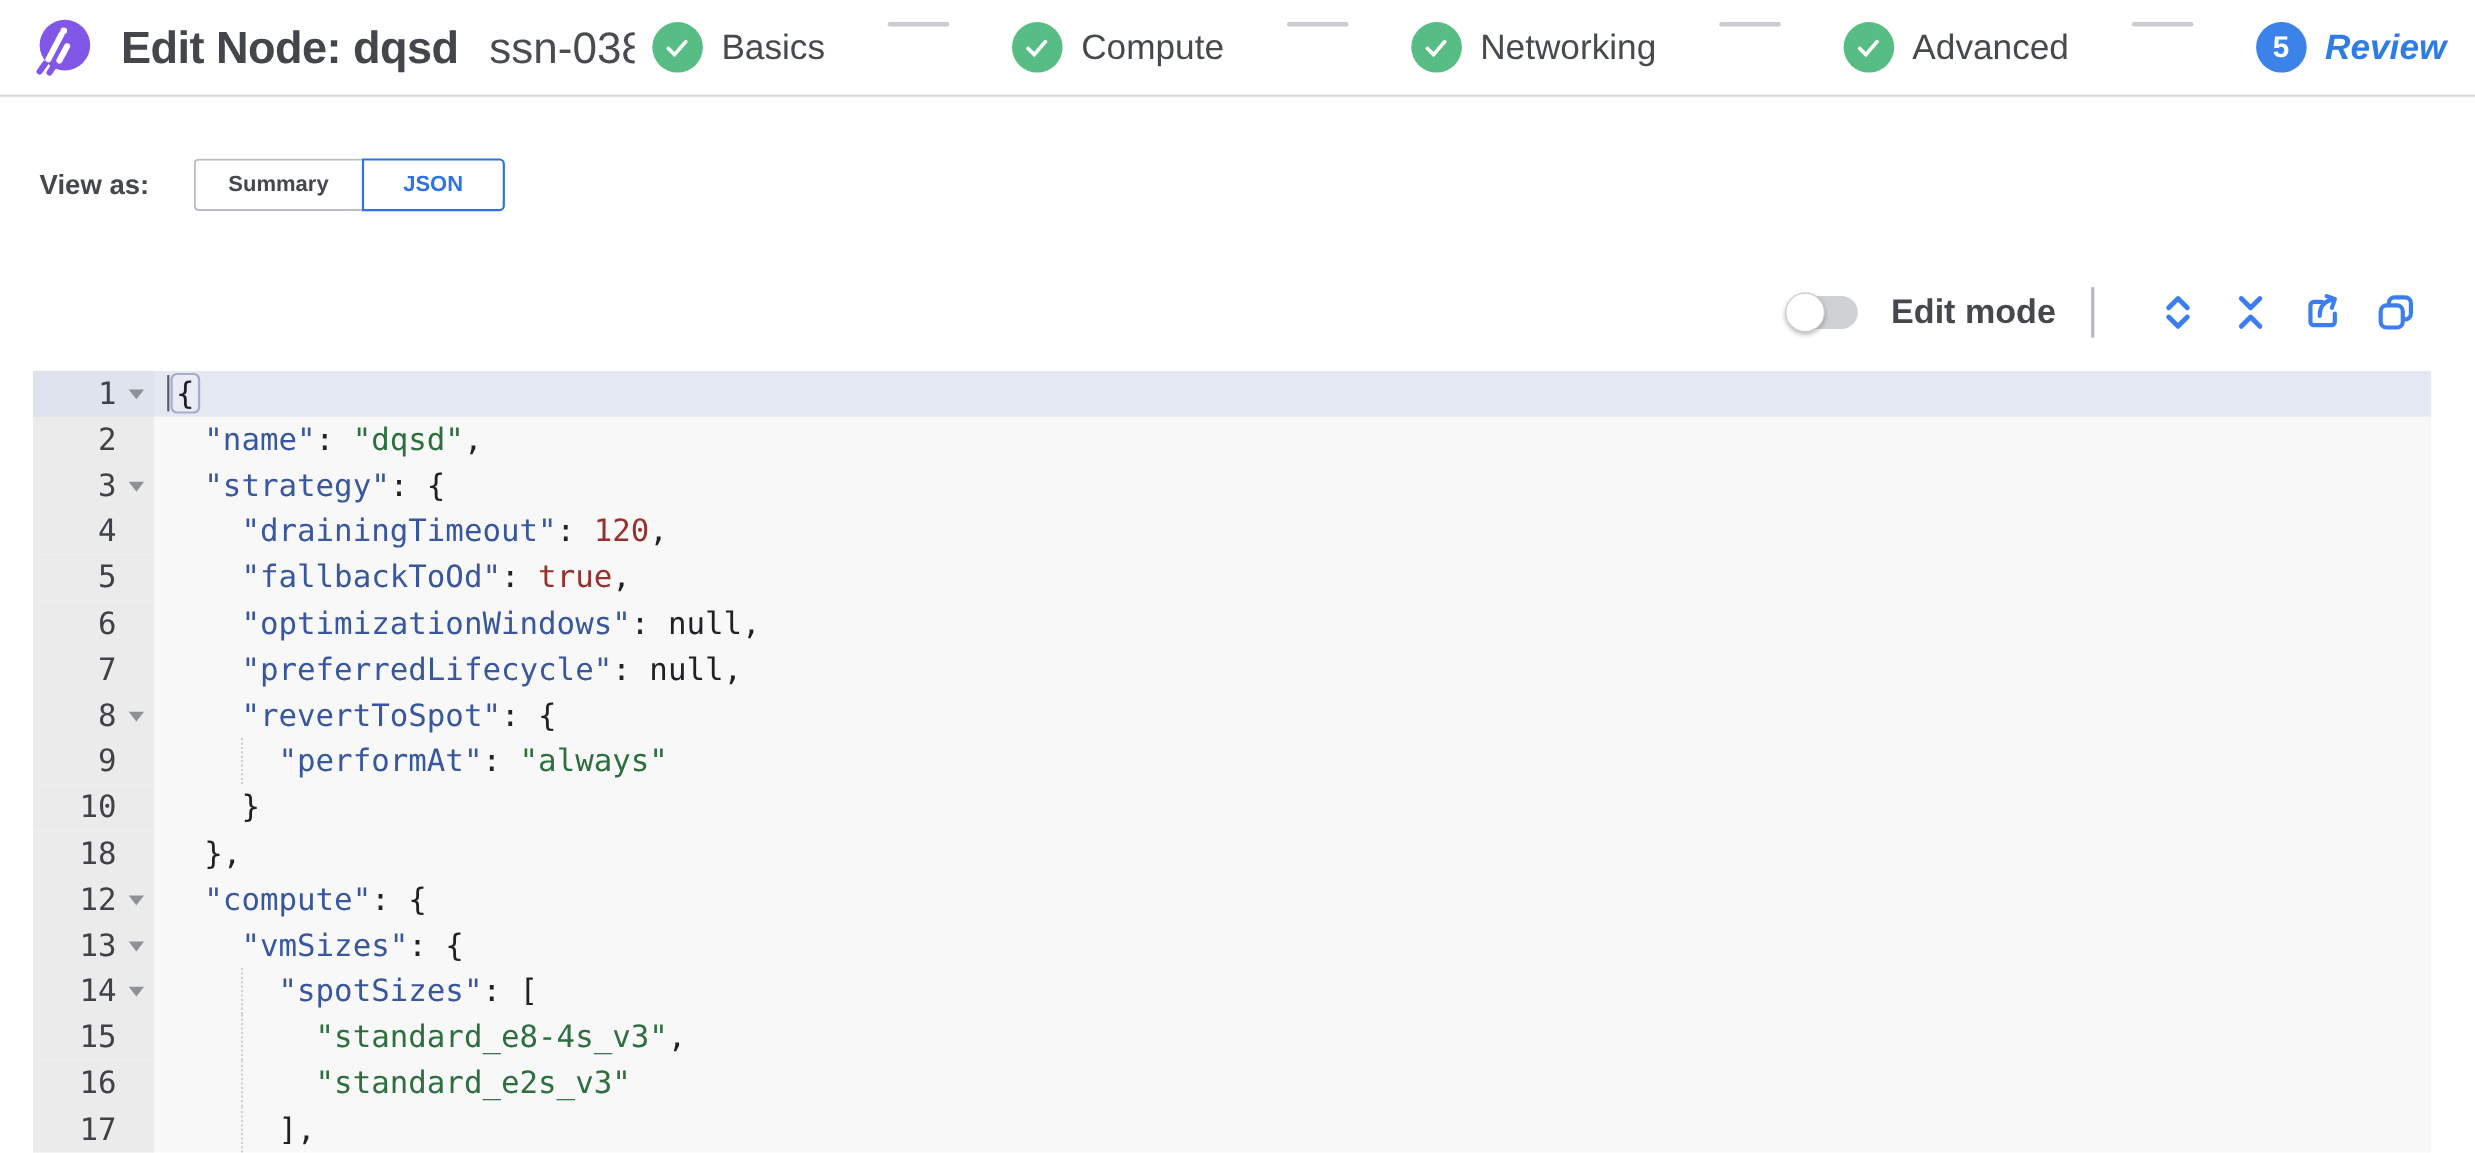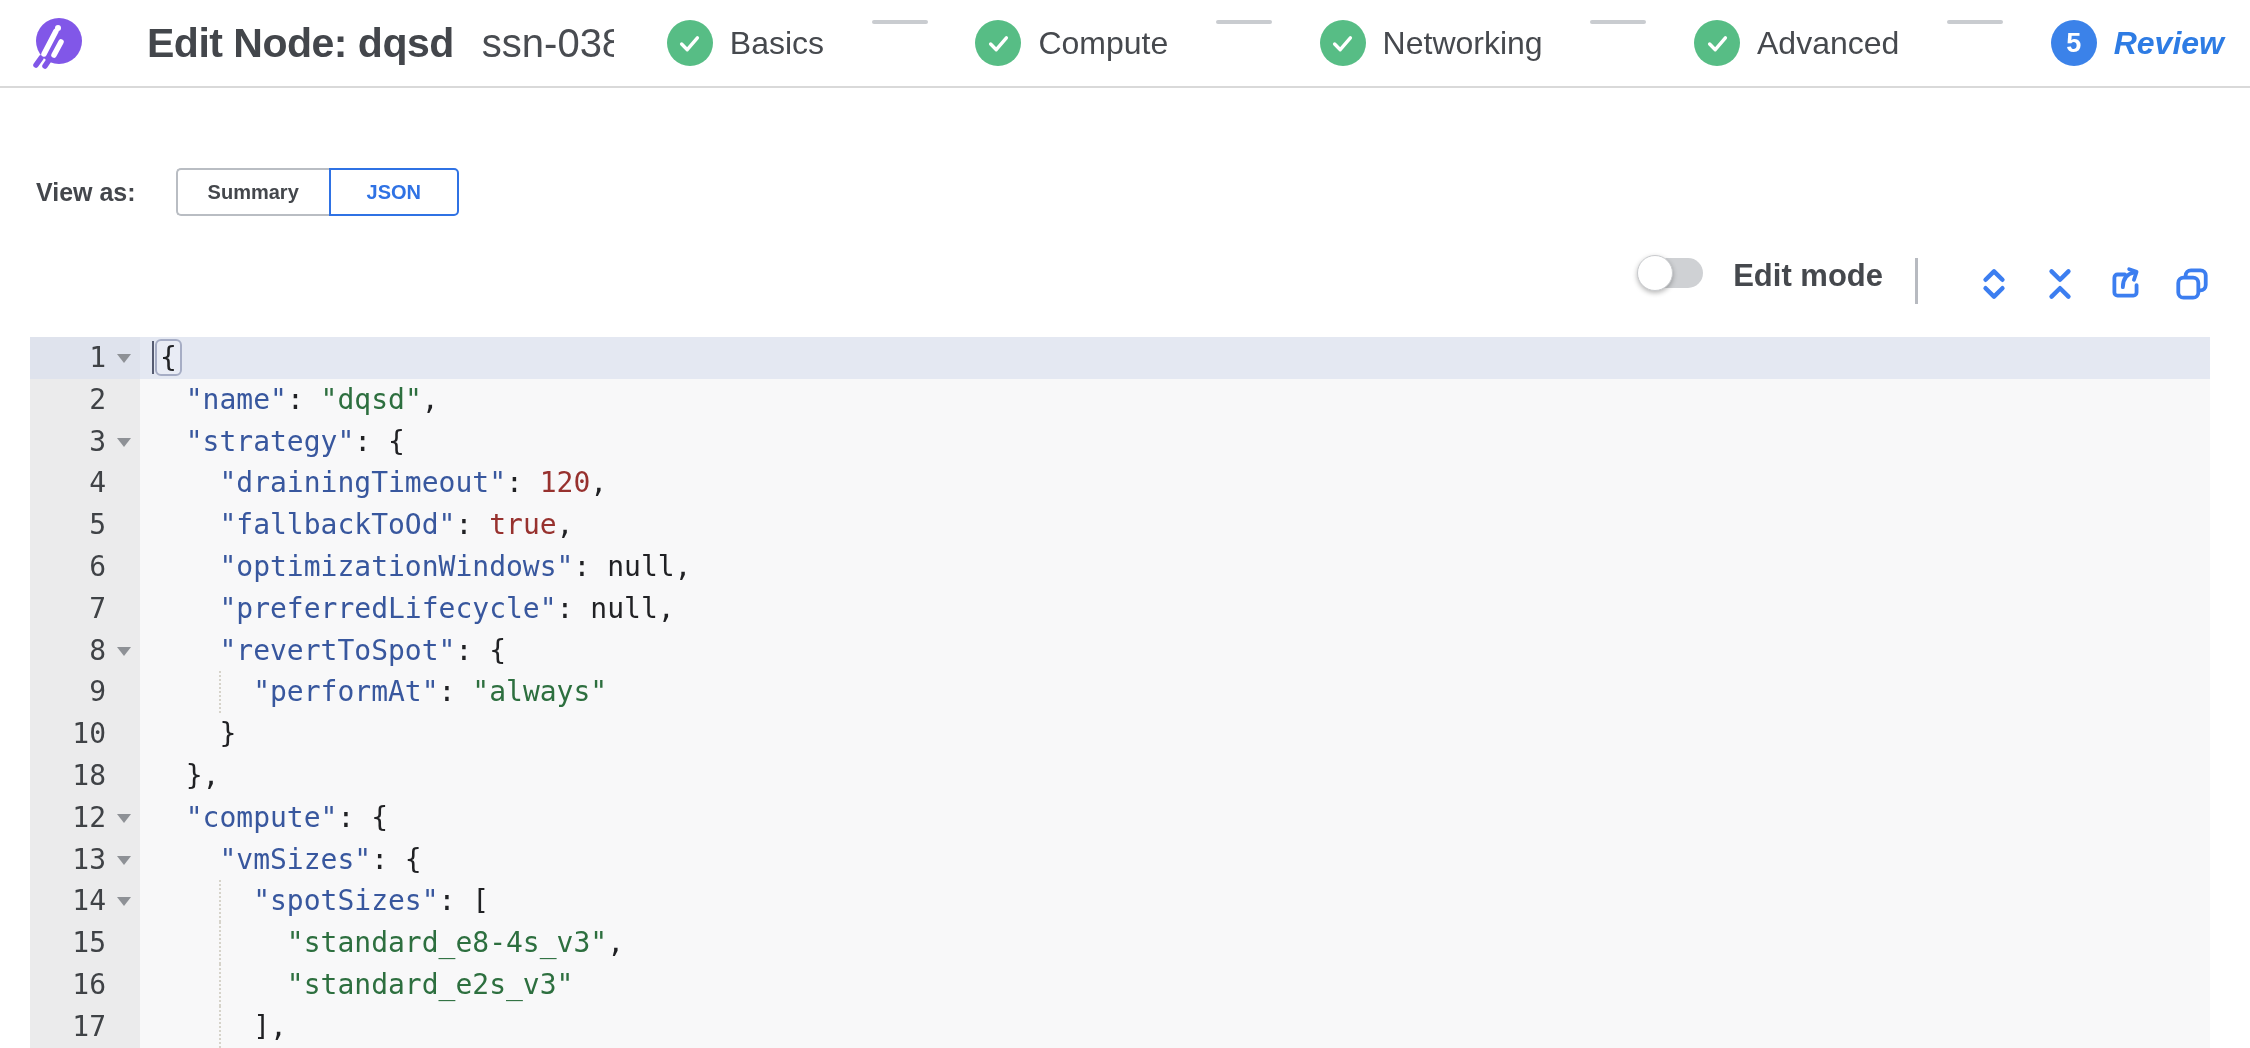--- a/index.html
+++ b/index.html
@@ -2,50 +2,50 @@
 <html><head>
 <meta charset="utf-8">
 <style>
   * { margin:0; padding:0; box-sizing:border-box; }
   html,body { width:2250px; height:1048px; overflow:hidden; background:#fff;
               font-family:"Liberation Sans", sans-serif; }
   .page { position:relative; width:2250px; height:1048px; background:#fff; }
 
   
   .header { position:absolute; top:0; left:0; width:2250px; height:88px;
-            border-bottom:2px solid #d9d9d9; display:flex; align-items:center;gap:37px; }
+            border-bottom:2px solid #d9d9d9; display:flex; align-items:center; }
   .logo { width:56px; height:58px; margin-left:28px; flex:0 0 auto; }
   .title-group { display:flex; align-items:baseline; margin-left:26px; flex:0 0 auto; }
   .page-title { font-size:41px; font-weight:700; color:#43464b; letter-spacing:-0.5px; white-space:nowrap; }
   .node-id { font-size:40px; font-weight:400; color:#494c51; margin-left:28px;
              width:132px; overflow:hidden; white-space:nowrap; }
 
   .stepper { flex:1; display:flex; align-items:flex-start; justify-content:space-between;
              margin:0 26px 0 16px; }
   .step { display:flex; align-items:center; gap:17px; cursor:pointer; }
   .step-circle { width:46px; height:46px; border-radius:50%; display:flex;
                  align-items:center; justify-content:center; flex:0 0 auto; }
   .step-circle.done { background:#57bd85; }
   .step-circle.active { background:#3b82e9; color:#fff; font-size:27px; font-weight:700; }
   .step-label { font-size:32px; font-weight:500; color:#46494e; white-space:nowrap; }
   .step-label.active { color:#2e7ce4; font-weight:700;font-style:italic; }
   .connector { width:56px; height:4px; background:#c9ccd0; border-radius:2px; flex:0 0 auto; }
 
   
-  .viewas-row { position:absolute; top:168px; left:36px; display:flex; align-items:center; }
+  .viewas-row { position:absolute; top:144px; left:36px; display:flex; align-items:center; }
   .viewas-label { font-size:25px; font-weight:700; color:#44474c; margin-right:40px; }
   .seg-btn { height:48px; min-width:130px; padding:0 30px; background:#fff;
              font-family:"Liberation Sans", sans-serif;
              font-size:20px; font-weight:700; cursor:pointer; }
   .seg-btn.summary { color:#44474c; border:2px solid #b9bdc3; border-radius:5px 0 0 5px; border-right:none; }
   .seg-btn.json { color:#2f72e4; border:2px solid #2f72e4; border-radius:0 5px 5px 0; }
 
   
-  .toolbar-row { position:absolute; top:258px; right:38px; height:52px;
-                 display:flex; }
+  .toolbar-row { position:absolute; top:258px; right:52px; height:52px;
+                 display:flex; align-items:center; }
   .toggle { position:relative; width:64px; height:30px; cursor:pointer; flex:0 0 auto; }
   .toggle-track { position:absolute; left:0; top:0; width:64px; height:30px;
                   border-radius:15px; background:#cfd1d4; }
   .toggle-knob { position:absolute; left:-2px; top:-3px; width:36px; height:36px;
                  border-radius:50%; background:#fff; border:1px solid #c9cbce;
                  box-shadow:0 2px 5px rgba(0,0,0,0.28); }
   .editmode-label { font-size:31px; font-weight:700; color:#45484d; margin-left:30px; white-space:nowrap; }
   .tb-divider { width:3px; height:46px; background:#b7bac0; margin:0 30px 0 32px; }
   .tb-icon { width:40px; height:40px; display:flex; align-items:center; justify-content:center;
              margin-left:26px; cursor:pointer; background:none; border:none; }

